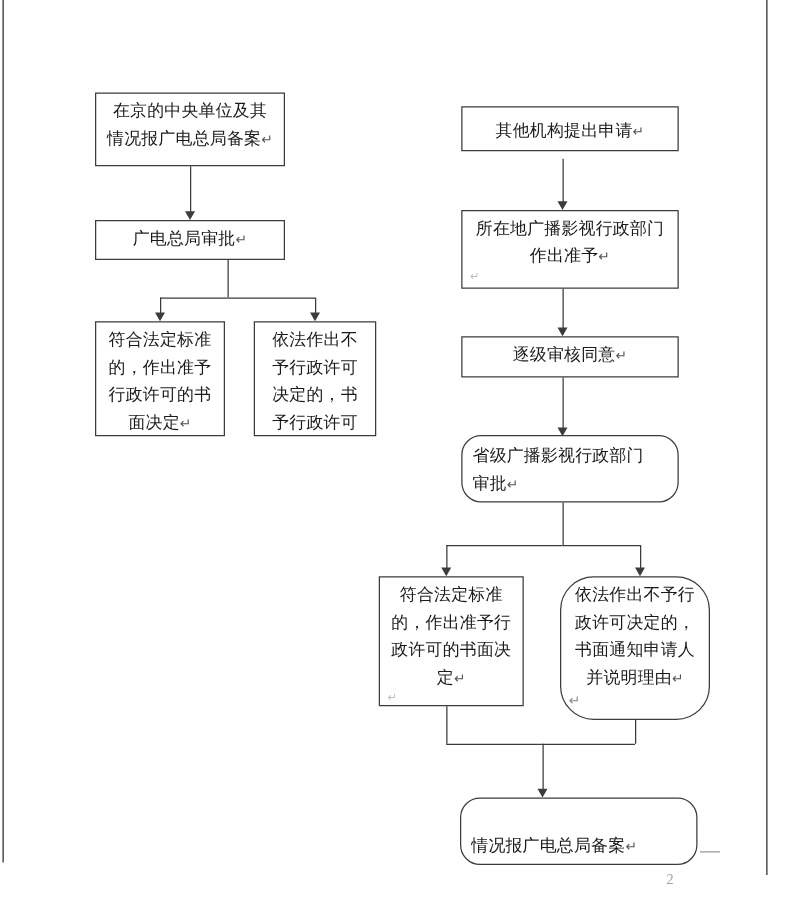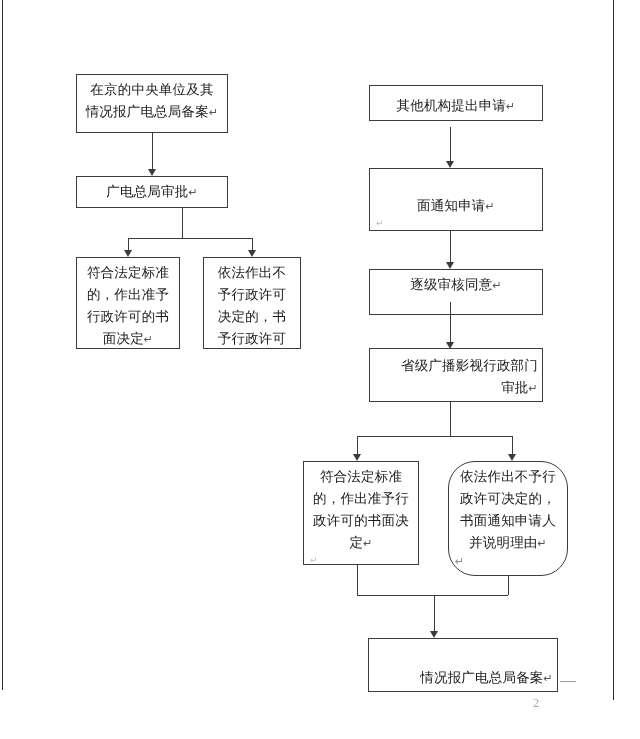--- a/index.html
+++ b/index.html
@@ -36,21 +36,21 @@
     border:1.3px solid #3c3c3c;
     background:#ffffff;
     color:#1a1a1a;
     font-size:13.5px;
     line-height:22px;
     text-align:center;
     overflow:hidden;
     padding:3px 4px 0 4px;
     letter-spacing:0.2px;
   }
-  .box.left-align{ text-align:right; padding-left:8px; }
+  .box.left-align{ text-align:left; padding-left:8px;border-radius:16px; }
   .box .pilcrow{
     color:#555;
     font-size:11px;
     vertical-align:baseline;
   }
   .box .ghost{
     display:block;
     color:#bdbdbd;
     font-size:9px;
     line-height:11px;
@@ -129,29 +129,29 @@
   </div>
 
   <div class="box" style="left:369px;top:85px;width:174px;height:36px;padding-top:8px;">
     <span>其他机构提出申请</span><span class="pilcrow">↵</span>
   </div>
 
   <div class="vline" style="left:450px;top:127px;height:36px;"></div>
   <div class="arrow" style="left:445.5px;top:161px;"></div>
 
   <div class="box" style="left:369px;top:168px;width:174px;height:63px;">
-    <br>
-    <span>面通知申请</span><span class="pilcrow">↵</span>
+    <span>所在地广播影视行政部门</span><br>
+    <span>作出准予</span><span class="pilcrow">↵</span>
     <span class="ghost">↵</span>
   </div>
 
   <div class="vline" style="left:450px;top:231px;height:33px;"></div>
   <div class="arrow" style="left:445.5px;top:262px;"></div>
 
-  <div class="box" style="left:369px;top:269px;width:174px;height:46px;">
+  <div class="box" style="left:369px;top:269px;width:174px;height:33px;">
     <span>逐级审核同意</span><span class="pilcrow">↵</span>
   </div>
 
   <div class="vline" style="left:450px;top:302px;height:43px;"></div>
   <div class="arrow" style="left:445.5px;top:342px;"></div>
 
   <div class="box left-align" style="left:369px;top:348px;width:174px;height:54px;padding-top:5px;">
     <span>省级广播影视行政部门</span><br>
     <span>审批</span><span class="pilcrow">↵</span>
   </div>

